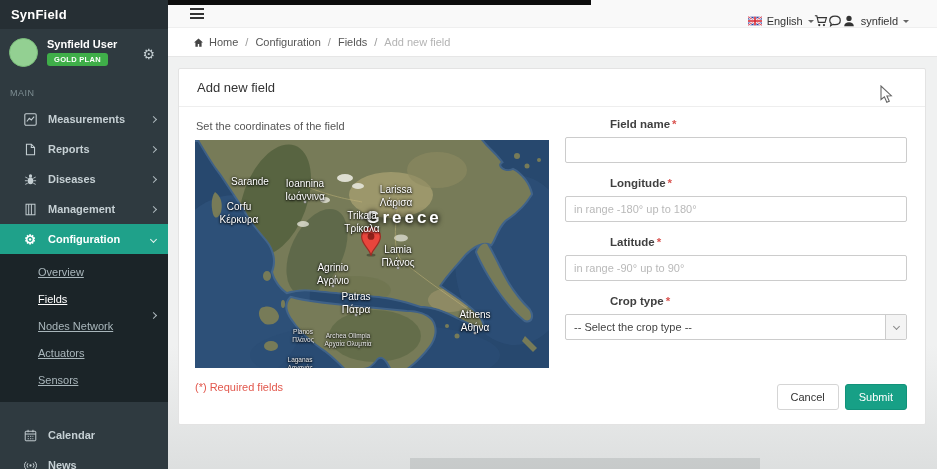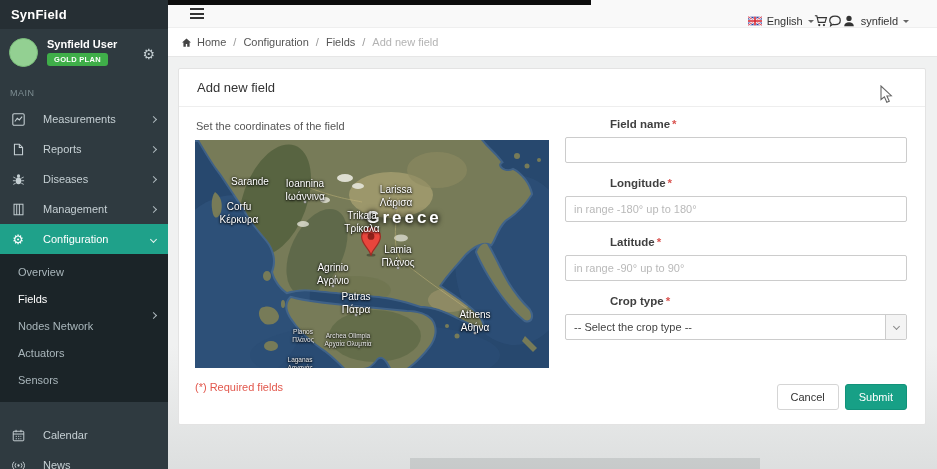--- a/index.html
+++ b/index.html
@@ -8,46 +8,46 @@
 
   
   .sidebar { position:absolute; left:0; top:0; width:168px; height:469px; background:#2f3a40; z-index:5; }
   .brand { height:29px; background:#262f34; color:#fff; font-size:13px; font-weight:bold; line-height:29px; padding-left:11px; letter-spacing:.2px; }
   .user-panel { position:relative; padding:9px 10px 8px 10px; height:48px; }
   .avatar { position:absolute; left:9px; top:9px; width:29px; height:29px; border-radius:50%; background:#93d092; border:1px solid #7cbf7c; }
   .uname { position:absolute; left:47px; top:9px; color:#fff; font-size:11px; font-weight:bold; }
   .plan-badge { position:absolute; left:47px; top:24px; background:#3fae49; color:#fff; font-size:7.5px; font-weight:bold; padding:2px 7px; border-radius:3px; letter-spacing:.3px; }
   .user-gear { position:absolute; right:13px; top:18px; color:#c2ccd0; font-size:14px; line-height:14px; cursor:pointer; }
   .side-section { color:#7d8d92; font-size:9px; padding:11px 10px 6px 10px; letter-spacing:.5px; }
-  .menu-item { height:30px; display:flex; align-items:center; gap:18px; padding:0 12px 0 11px; color:#c6d0d4; font-size:11px; font-weight:400; cursor:pointer; }
+  .menu-item { height:30px; display:flex; align-items:center; gap:11px; padding:0 12px 0 23px; color:#c6d0d4; font-size:11px; font-weight:700; cursor:pointer; }
   .menu-item .micon { width:14px; height:14px; flex:0 0 14px; display:flex; align-items:center; justify-content:center; }
   .menu-item svg { width:13px; height:13px; }
   .menu-item .chev { margin-left:auto; }
   .chev { width:5px; height:5px; border-right:1.5px solid #aeb9bd; border-top:1.5px solid #aeb9bd; transform:rotate(45deg); display:inline-block; }
   .chev.down { transform:rotate(135deg); border-color:#e6f2ef; }
   .menu-item.active { background:#1fa18a; color:#fff; }
   .submenu { background:#1b2428; padding:5px 0 8px 0; }
-  .submenu-item { height:27px; line-height:27px; padding-left:18px; padding-right:12px; color:#a9b6bb; font-size:11px; cursor:pointer; display:flex; align-items:flex-start; }
+  .submenu-item { height:27px; line-height:27px; padding-left:38px; padding-right:12px; color:#a9b6bb; font-size:11px; cursor:pointer; display:flex; align-items:flex-start;text-decoration:underline; }
   .submenu-item.active { color:#fff; }
   .submenu-item .chev { margin-left:auto; }
   .menu-gap { height:18px; }
   .gear-glyph { font-size:13px; line-height:13px; }
 
   
   .topnav { position:absolute; left:168px; top:0; width:769px; height:28px; background:#f9f9f9; border-bottom:1px solid #efefef; }
   .hamburger { position:absolute; left:22px; top:8px; width:14px; height:11px; cursor:pointer; }
   .hamburger span { display:block; height:2px; background:#333; margin-bottom:2.5px; }
   .top-right { position:absolute; right:28px; top:0; height:28px; display:flex; align-items:flex-end; }
   .top-item { display:flex; align-items:center; gap:5px; font-size:11px; color:#333; cursor:pointer; }
   .caret { width:0; height:0; border:3.4px solid transparent; border-top-color:#666; margin-top:4px; }
   .top-item svg.glyph { width:14px; height:14px; }
   .top-black-bar { position:absolute; left:168px; top:0; width:423px; height:5px; background:#0d0d0d; z-index:9; }
 
   
-  .breadcrumb { position:absolute; left:168px; top:28px; width:769px; height:29px; background:#fff; border-bottom:1px solid #e6e6e6; display:flex; align-items:center; padding-left:13px; font-size:11px; color:#555; gap:7px; }
+  .breadcrumb { position:absolute; left:168px; top:28px; width:769px; height:29px; background:#fff; border-bottom:1px solid #e6e6e6; display:flex; align-items:center; padding-left:25px; font-size:11px; color:#555; gap:7px; }
   .breadcrumb svg { width:11px; height:11px; margin-right:-2px; }
   .bc-link { cursor:pointer; color:#555; }
   .bc-sep { color:#999; }
   .bc-current { color:#b3b3b3; }
 
   
   .main { position:absolute; left:168px; top:57px; width:769px; height:412px; background:linear-gradient(#f0f1f1 70%, #dddfdf); padding:11px 11px 0 10px; }
   .card { background:#fff; border:1px solid #e3e3e3; border-radius:2px; width:748px; min-height:352px; }
   .card-header { padding:11px 18px; font-size:13px; color:#333; border-bottom:1px solid #eee; }
   .card-body { display:flex; padding:9px 18px 14px 16px; gap:16px; }

